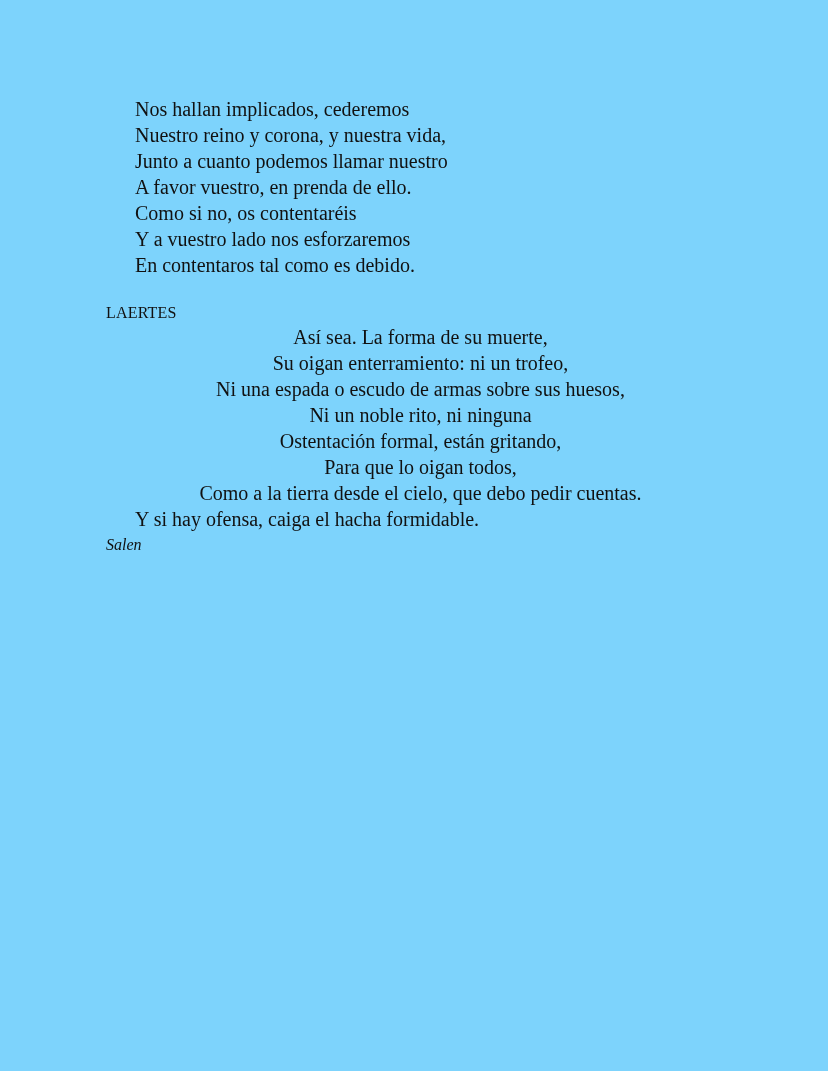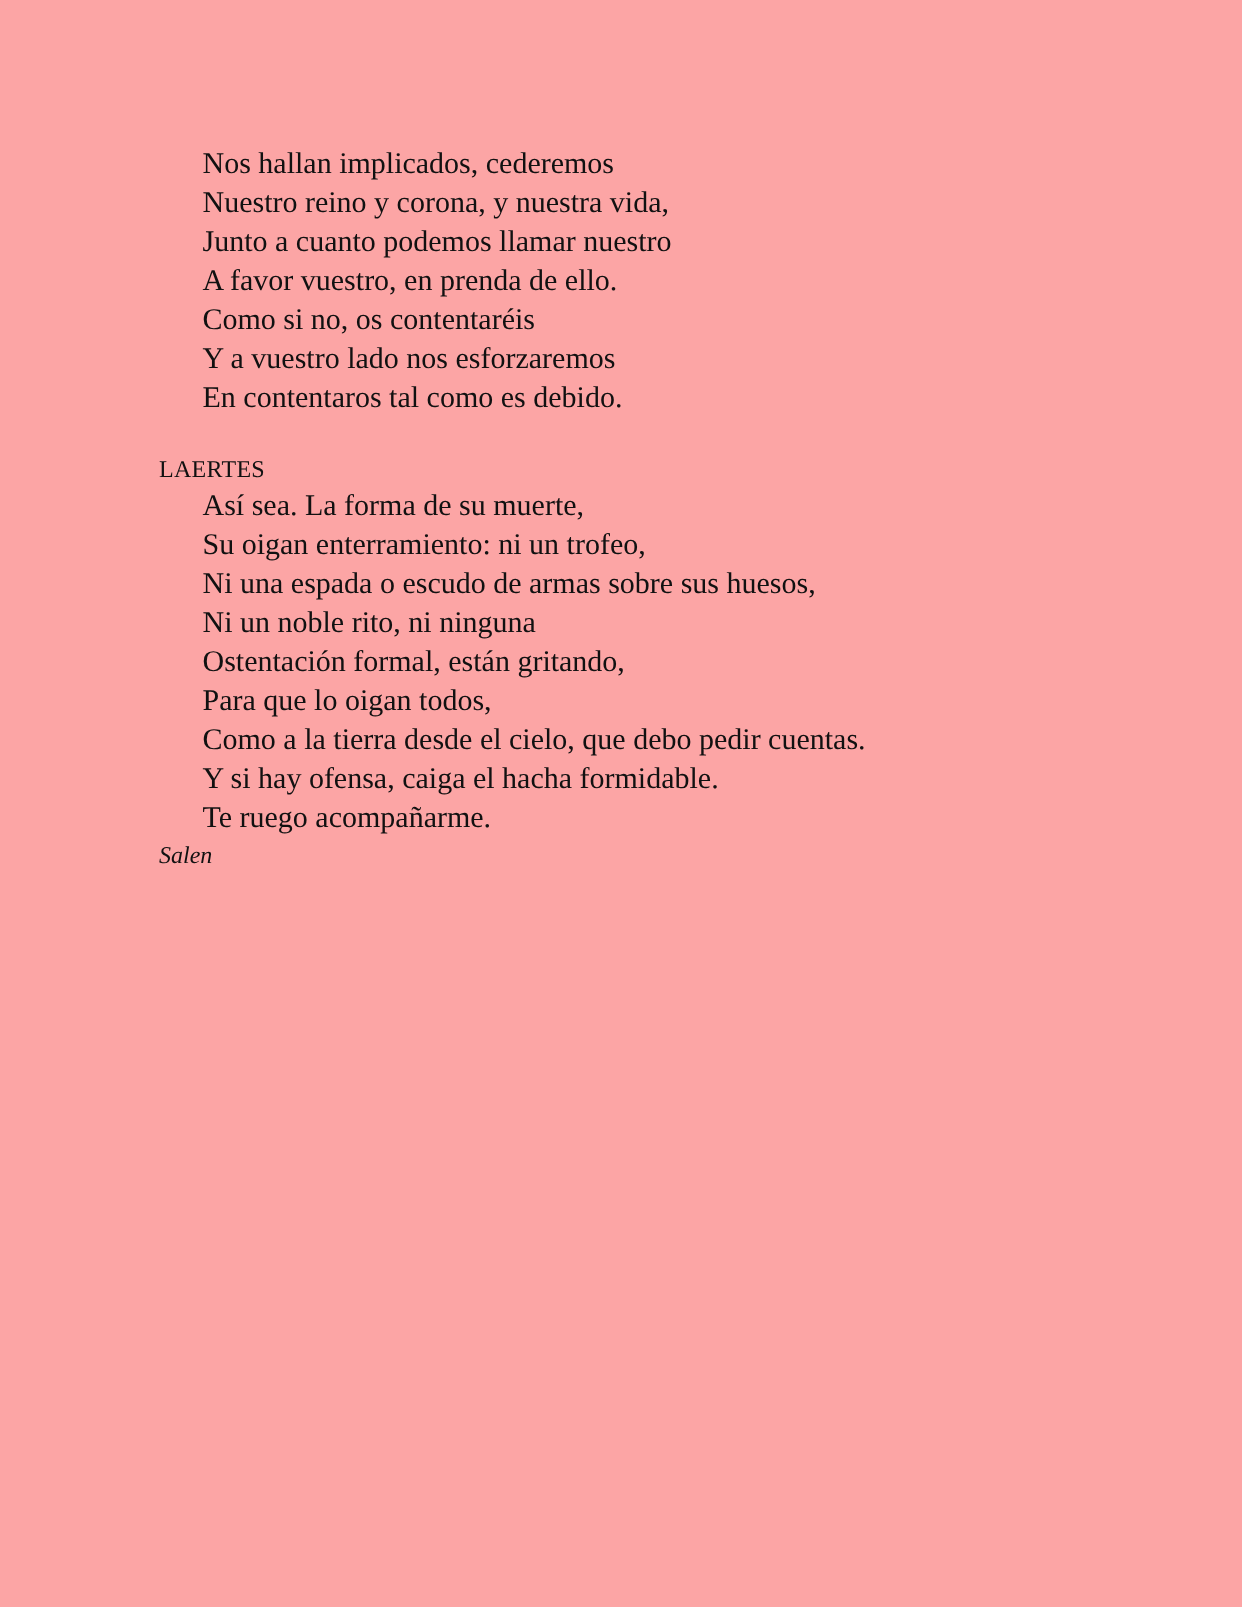--- a/index.html
+++ b/index.html
@@ -40,20 +40,21 @@
     line-height: 26px;
     letter-spacing: 0.2px;
     margin: 0 0 0 0;
     padding: 0;
     font-variant: small-caps;
     text-transform: lowercase;
     white-space: pre;
   }
   .speaker + .stanza {
     margin-top: 0;
+    text-align: center;
   }
   .verse {
     font-size: 20px;
     line-height: 26px;
     margin: 0;
     padding: 0 0 0 29px;
     white-space: pre-wrap;
   }
   .stage-direction {
     font-size: 16px;
@@ -61,21 +62,21 @@
     font-style: italic;
     margin: 0;
     padding: 0;
     text-align: left;
     width: 580px;
   }
 </style>
 </head>
 <body style="color: rgb(17, 17, 17);">
 
-<div class="page" style="background: #fca5a5;">
+<div class="page" style="background: #7dd3fc;">
   <div class="text-block">
       <div class="stanza">
         <div class="verse">Nos hallan implicados, cederemos</div>
         <div class="verse">Nuestro reino y corona, y nuestra vida,</div>
         <div class="verse">Junto a cuanto podemos llamar nuestro</div>
         <div class="verse">A favor vuestro, en prenda de ello.</div>
         <div class="verse">Como si no, os contentaréis</div>
         <div class="verse">Y a vuestro lado nos esforzaremos</div>
         <div class="verse">En contentaros tal como es debido.</div>
       </div>
@@ -84,17 +85,16 @@
         <div class="verse">Así sea. La forma de su muerte,</div>
         <div class="verse">Su oigan enterramiento: ni un trofeo,</div>
         <div class="verse">Ni una espada o escudo de armas sobre sus huesos,</div>
         <div class="verse">Ni un noble rito, ni ninguna</div>
         <div class="verse">Ostentación formal, están gritando,</div>
         <div class="verse">Para que lo oigan todos,</div>
         <div class="verse">Como a la tierra desde el cielo, que debo pedir cuentas.</div>
       </div>
       <div class="stanza">
         <div class="verse">Y si hay ofensa, caiga el hacha formidable.</div>
-        <div class="verse">Te ruego acompañarme.</div>
       </div>
       <div class="stage-direction">Salen</div>
     </div>
 </div>
 
 </body></html>

